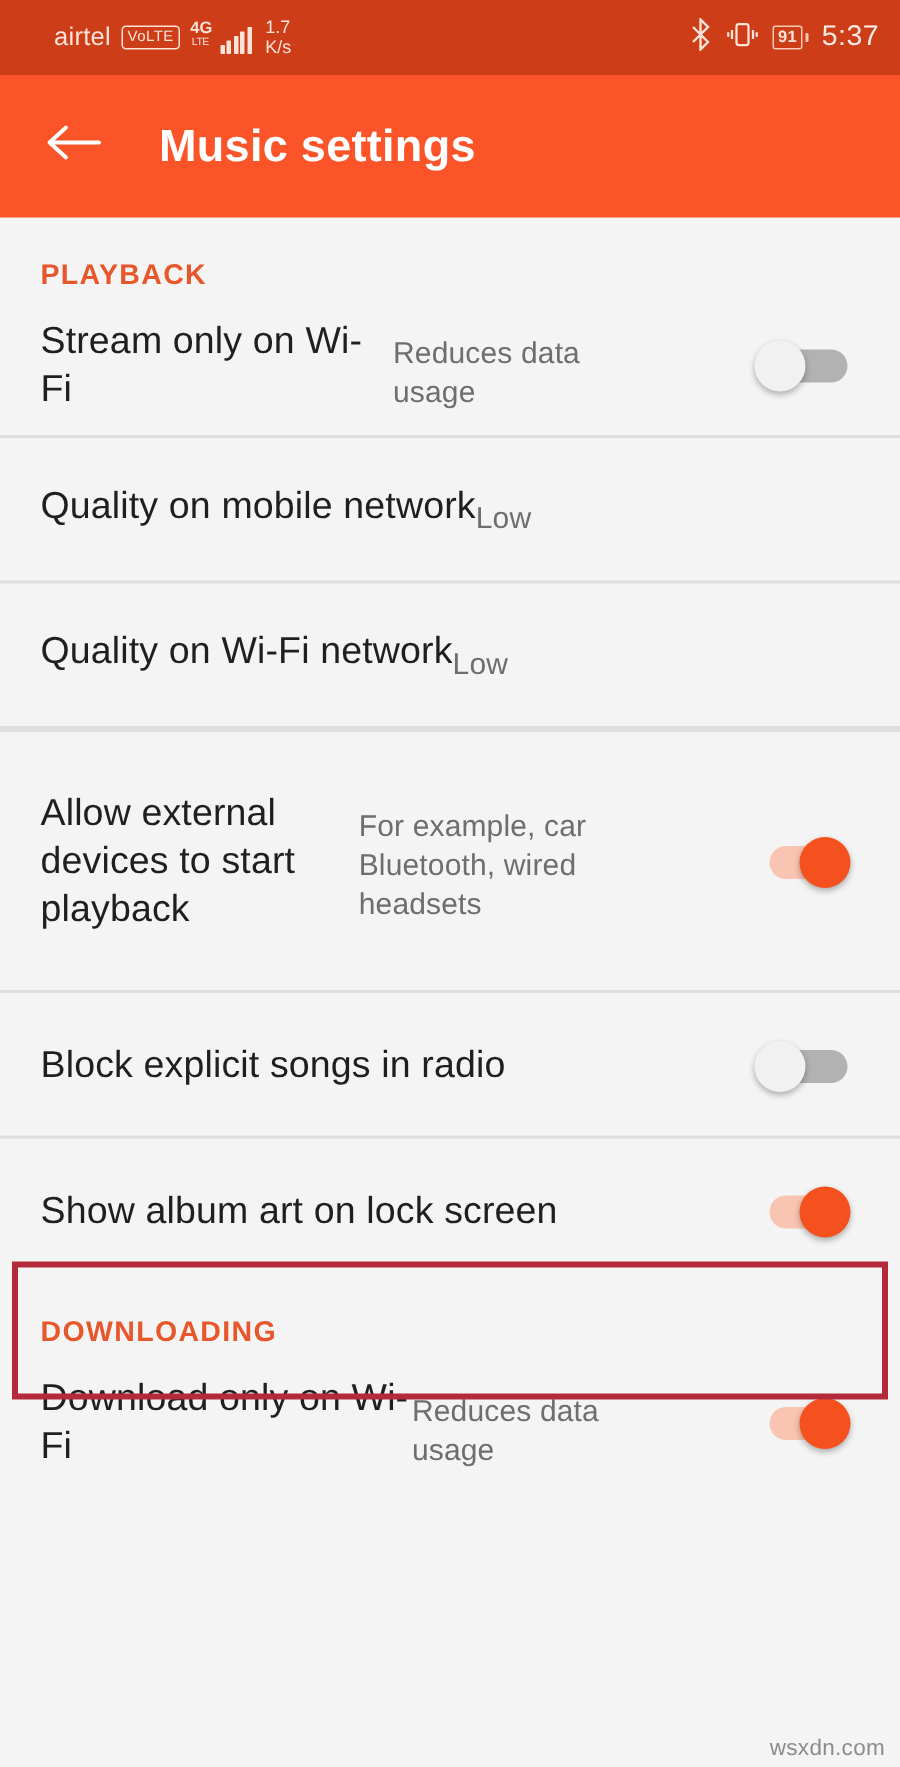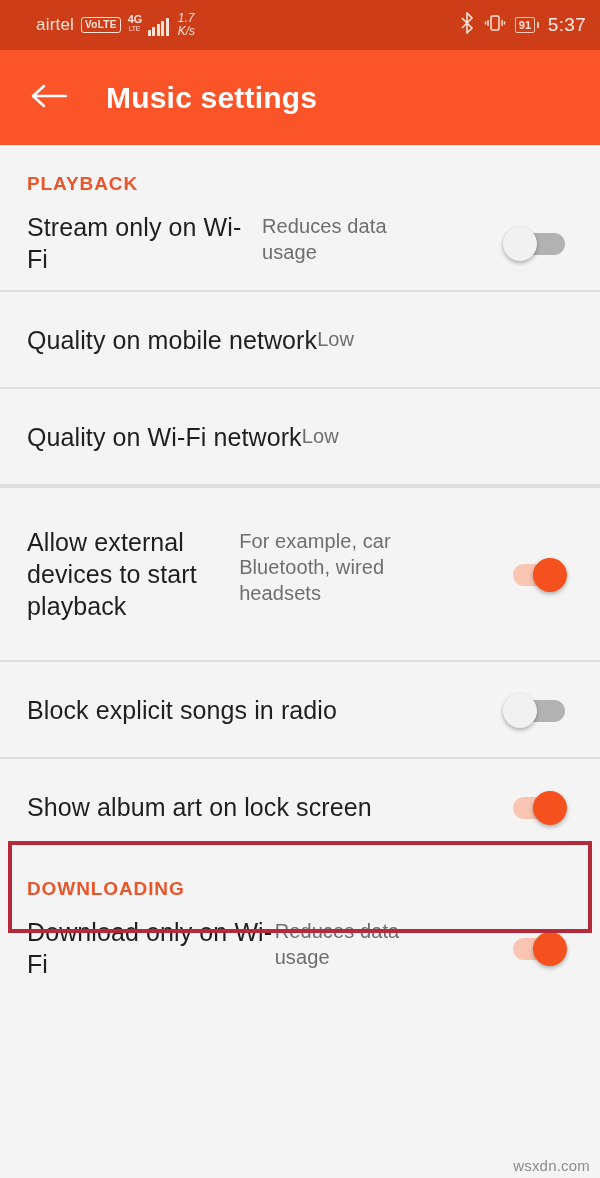--- a/index.html
+++ b/index.html
@@ -17,34 +17,34 @@
     background:#cc3d18;
     display:flex; align-items:center; justify-content:space-between;
     padding:0 14px 0 36px;
     color:#fdebe3;
   }
   .sb-left{ display:flex; align-items:center; gap:7px; }
   .sb-right{ display:flex; align-items:center; gap:9px;text-align:center; }
   .carrier{ font-size:17px; letter-spacing:.2px; color:#fbe3d8; }
   .volte{
     border:1.5px solid #fbe3d8; border-radius:3px;
-    font-size:10px; font-weight:bold; line-height:1;
+    font-size:10px; font-weight:normal; line-height:1;
     padding:2px 3px; color:#fbe3d8; letter-spacing:.3px;
   }
   .netgroup{ position:relative; display:flex; align-items:flex-end; gap:2px; height:22px; }
   .gen{ position:absolute; left:0; top:-1px; font-size:11px; font-weight:bold; color:#fbe3d8; }
   .gen-sub{ position:absolute; left:1px; top:11px; font-size:7px; color:#fbe3d8; letter-spacing:-.3px;}
   .bars{ display:flex; align-items:flex-end; gap:1.5px; margin-left:20px; height:18px; }
   .bars i{ display:block; width:3px; background:#fbe3d8; border-radius:.5px; }
   .bars i:nth-child(1){ height:6px; }
   .bars i:nth-child(2){ height:9px; }
   .bars i:nth-child(3){ height:12px; }
   .bars i:nth-child(4){ height:15px; }
   .bars i:nth-child(5){ height:18px; }
-  .rate{ display:flex; flex-direction:column; line-height:1.05; font-size:12px; color:#fbe3d8; margin-left:2px;font-style:italic;}
+  .rate{ display:flex; flex-direction:column; line-height:1.05; font-size:12px; color:#fbe3d8; margin-left:2px;}
   .clock{ font-size:19px; color:#fdece5; letter-spacing:.3px; }
   .batt{ position:relative; display:flex; align-items:center; }
   .batt-body{
     border:1.5px solid #f5c9b4; border-radius:2px;
     font-size:11px; font-weight:bold; color:#fbe3d8;
     padding:1px 3px; line-height:1.1; letter-spacing:.2px;
   }
   .batt-tip{ width:2px; height:6px; background:#f5c9b4; margin-left:1.5px; border-radius:0 1px 1px 0;}
   .ico{ color:#fbe3d8; }
 
@@ -67,21 +67,21 @@
     padding:28px 0 0 27px;
   }
   .row{
     position:relative;
     display:flex; align-items:center; justify-content:space-between;
     padding:0 27px 0 27px;
     min-height:95px;
   }
   .row-text{ display:flex; flex-direction:row; justify-content:center; max-width:420px; }
   .row-title{ font-size:25px; color:#1f1f1f; line-height:1.28; letter-spacing:.1px;}
-  .row-sub{ font-size:20px; color:#6e6e6e; line-height:1.3; margin-top:2px; letter-spacing:.1px;}
+  .row-sub{ font-size:20px; color:#6e6e6e; line-height:1.3; margin-top:12px; letter-spacing:.1px;}
   .divider{ height:2px; background:#dedede; width:100%; }
 
   
   .toggle{ position:relative; width:68px; height:40px; flex:0 0 auto; margin-right:2px;}
   .track{
     position:absolute; top:10px; left:10px;
     width:52px; height:22px; border-radius:11px;
   }
   .thumb{
     position:absolute; top:4px;

